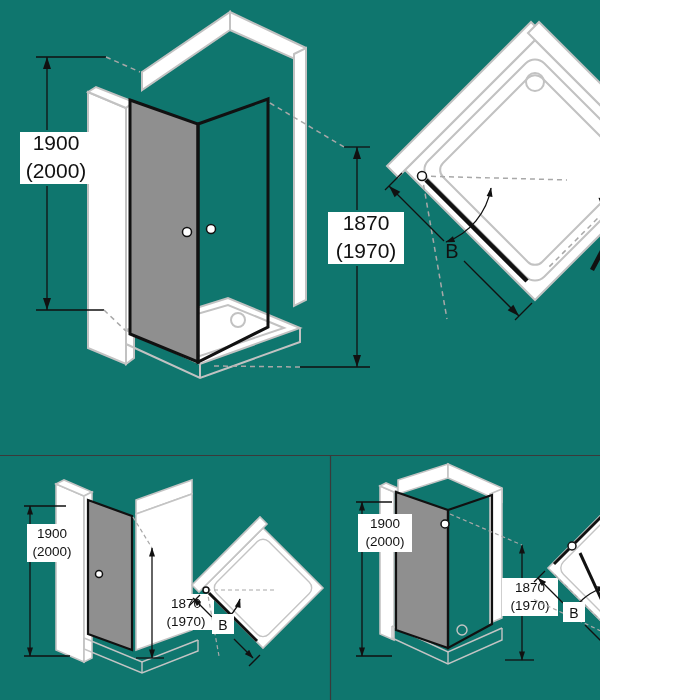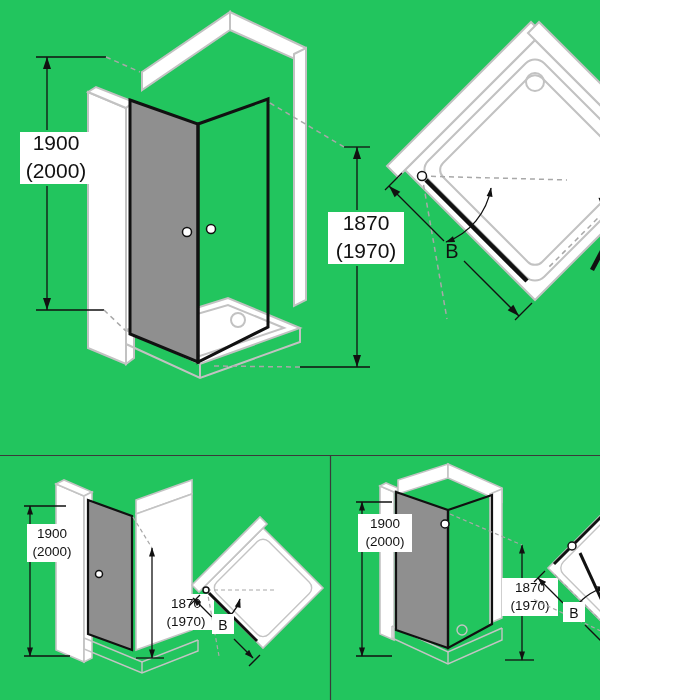--- a/index.html
+++ b/index.html
@@ -1,16 +1,16 @@
 <!DOCTYPE html>
 <html><head>
 <meta charset="utf-8">
 <style>
   html,body{margin:0;padding:0;background:#fff;}
-  .stage{position:relative;width:600px;height:700px;background:#22c55e;overflow:hidden;
+  .stage{position:relative;width:600px;height:700px;background:#0f766e;overflow:hidden;
          font-family:"Liberation Sans", sans-serif;}
   svg{display:block;}
   text{font-family:"Liberation Sans", sans-serif;fill:#111;}
   .dim-lg{font-size:21px;}
   .dim-sm{font-size:13.5px;}
   .blab-lg{font-size:20px;}
   .blab-sm{font-size:14px;}
   .wall{stroke:#c2c2c2;stroke-width:2;fill:#fff;}
   .wall-sm{stroke:#c4c4c4;stroke-width:1.6;fill:#fff;}
   .trayline{stroke:#c2c2c2;stroke-width:2;fill:none;}

